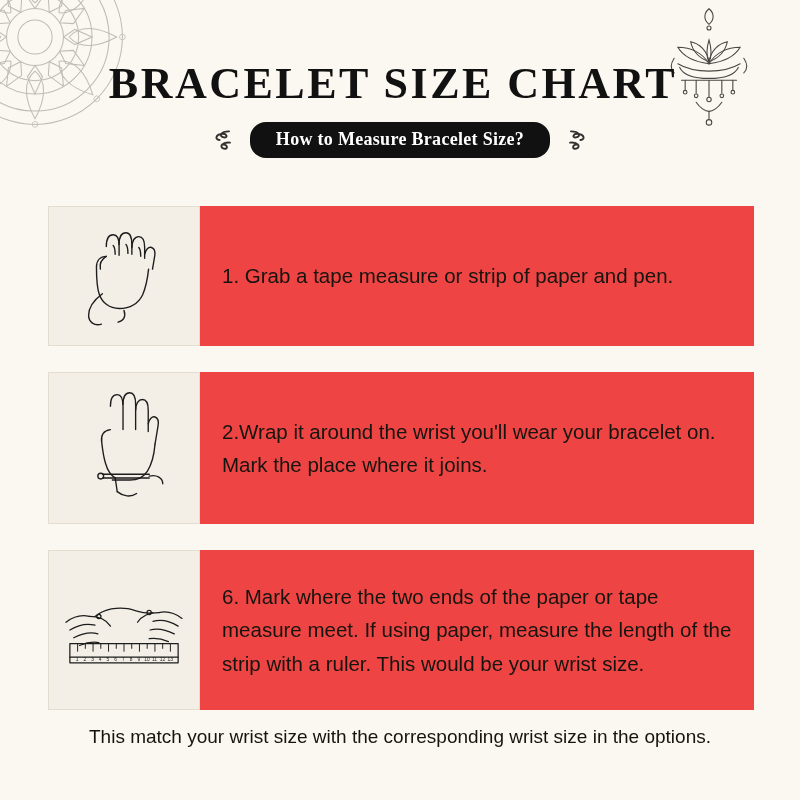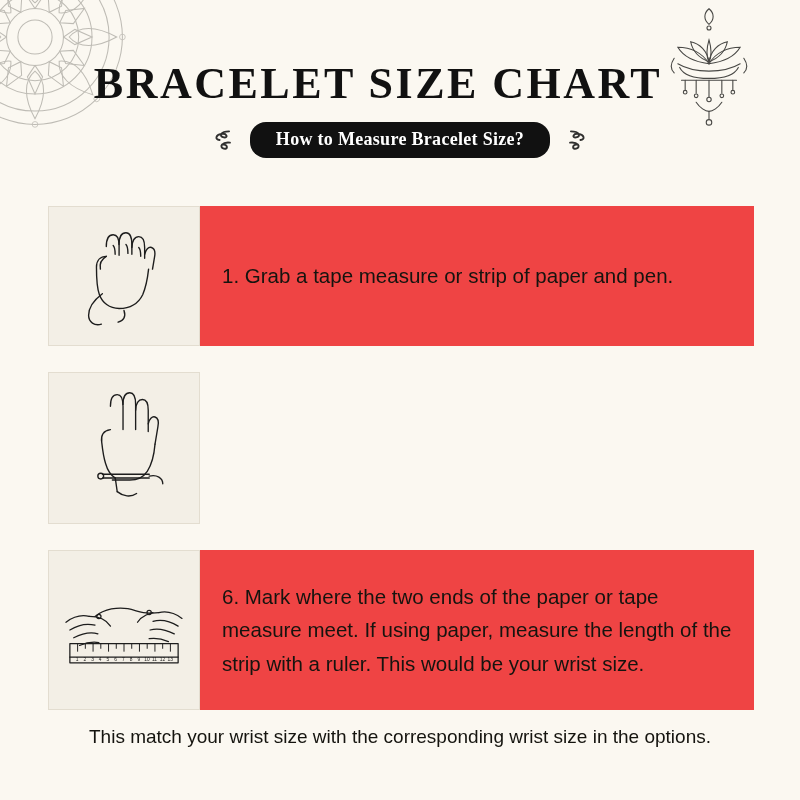--- a/index.html
+++ b/index.html
@@ -43,20 +43,21 @@
     position: absolute;
     top: 58px;
     left: 0;
     width: 756px;
     text-align: center;
     font-family: "Liberation Serif", serif;
     font-size: 44px;
     letter-spacing: 2.5px;
     font-weight: 700;
     color: #111;
+    padding-left: 15px;
   }
 
   .subtitle-row {
     position: absolute;
     top: 122px;
     left: 0;
     width: 800px;
     display: flex;
     align-items: center;
     justify-content: center;
@@ -275,20 +276,23 @@
             <path d="M92 61 c-1 12 -4 22 -8 28 c-4 6 -10 9 -18 9 l-18 0"></path>
             <path d="M53 110 c6 5 14 6 20 2"></path>
             <path d="M38 96 h48" stroke-width="1.6"></path>
             <path d="M38 92 h48" stroke-width="1.6"></path>
             <path d="M86 94 c8 -2 14 2 14 8"></path>
             <circle cx="36" cy="94" r="3"></circle>
           </g>
         </svg>
       </span>
     </div>
+    <div class="textbox">
+      <p>2.Wrap it around the wrist you'll wear your bracelet on. Mark the place where it joins.</p>
+    </div>
   </div>
 
   <div class="step step-3">
     <div class="thumb">
       <span>
         <svg viewBox="0 0 140 120" width="138" height="116">
           <g stroke="#1d1d1d" fill="none" stroke-width="1.3" stroke-linecap="round" stroke-linejoin="round">
 
             <path d="M10 52 c8 -6 16 -8 24 -6"></path>
             <path d="M14 60 c8 -5 18 -7 26 -5"></path>

